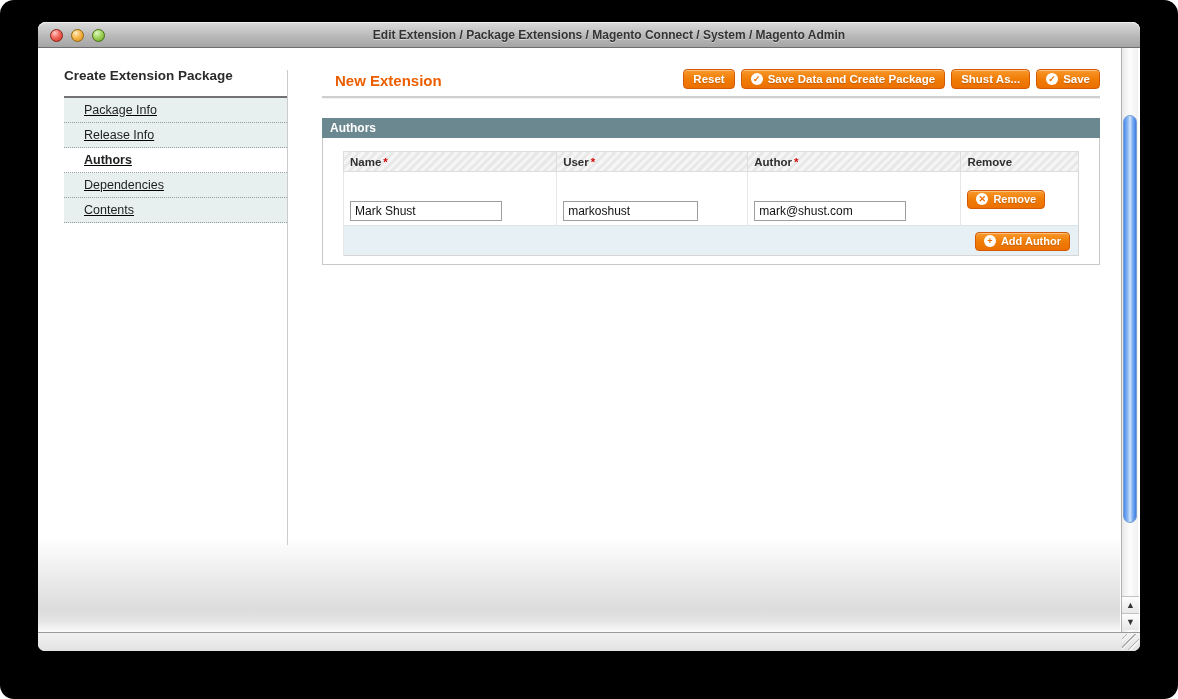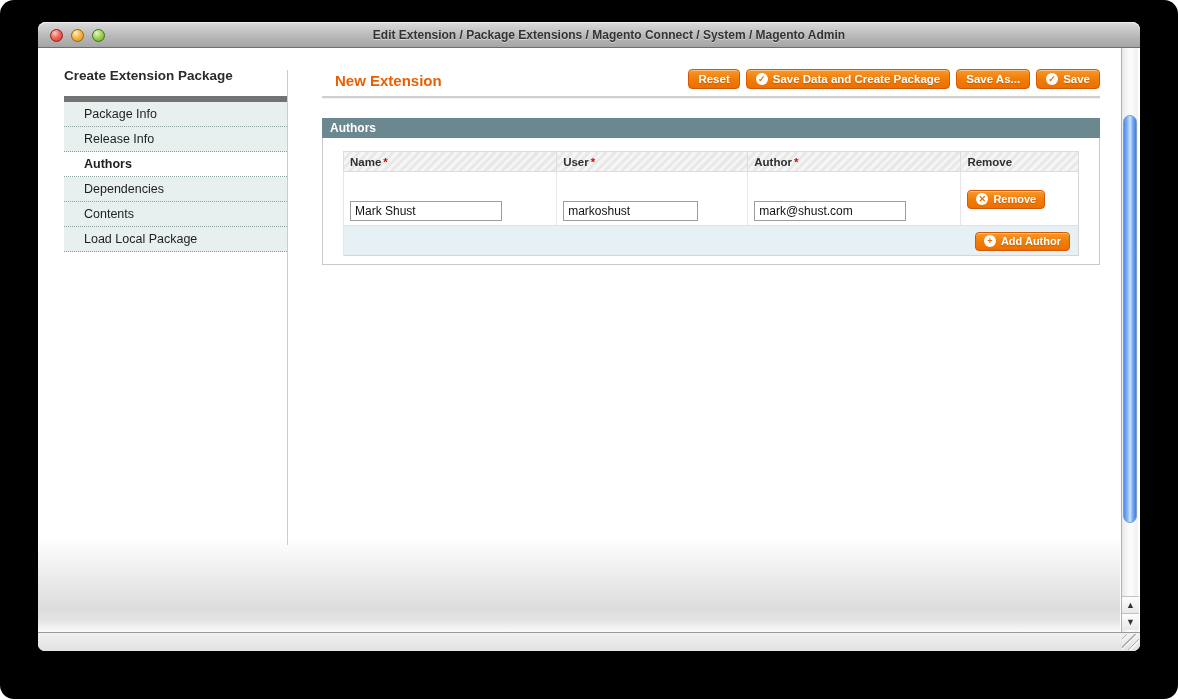--- a/index.html
+++ b/index.html
@@ -29,21 +29,21 @@
 
   .statusbar { position:relative; height:19px; background:linear-gradient(#f1f1f1,#e2e2e2);
               border-top:1px solid #999; border-radius:0 0 7px 7px; }
   .resize-grip { position:absolute; right:1px; bottom:1px; width:17px; height:16px;
               border-radius:0 0 6px 0; overflow:hidden;
               background:repeating-linear-gradient(135deg, rgba(0,0,0,0) 0 3px, #adadad 3px 4px, #f2f2f2 4px 6px); }
 
   
   .sidebar { position:absolute; left:26px; top:20px; width:223px; }
   .sidebar-title { font-size:13.5px; font-weight:bold; color:#2b2b2b; margin-bottom:13px; }
-  .sidebar-list { list-style:none; border-top:6px solid #737373; }
+  .sidebar-list { list-style:none; border-top:2px solid #737373;text-decoration:underline; }
   .sidebar-item { font-size:12.5px; color:#1e1e1e; background:#e7efef;
               padding:5px 4px 5px 20px; border-bottom:1px dotted #8d9e9e; cursor:pointer; }
   .sidebar-item.active { background:#fff; font-weight:bold; }
   .vdivider { position:absolute; left:249px; top:22px; width:1px; height:475px; background:#ccc; }
 
   
   .main { position:absolute; left:284px; top:0; width:778px; }
   .page-heading { position:absolute; left:13px; top:24px; font-size:15px; font-weight:bold; color:#eb5e00; }
   .toolbar { position:absolute; right:0; top:21px; display:flex; gap:6px; }
   .btn { display:inline-flex; align-items:center; gap:5px; white-space:nowrap;
@@ -109,38 +109,37 @@
     <div class="content">
 
       <div class="sidebar">
         <div class="sidebar-title">Create Extension Package</div>
         <ul class="sidebar-list">
           <li class="sidebar-item">Package Info</li>
           <li class="sidebar-item">Release Info</li>
           <li class="sidebar-item active">Authors</li>
           <li class="sidebar-item">Dependencies</li>
           <li class="sidebar-item">Contents</li>
-          <li class="sidebar-item">Load Local Package</li>
         </ul>
       </div>
       <div class="vdivider"></div>
 
       <div class="main">
         <div class="page-heading">New Extension</div>
 
         <div class="toolbar">
           <button class="btn">
             <span>Reset</span>
           </button>
           <button class="btn">
             <span class="circle">✓</span>
             <span>Save Data and Create Package</span>
           </button>
           <button class="btn">
-            <span>Save As...</span>
+            <span>Shust As...</span>
           </button>
           <button class="btn">
             <span class="circle">✓</span>
             <span>Save</span>
           </button>
         </div>
 
         <div class="header-divider"></div>
 
         <div class="panel">

